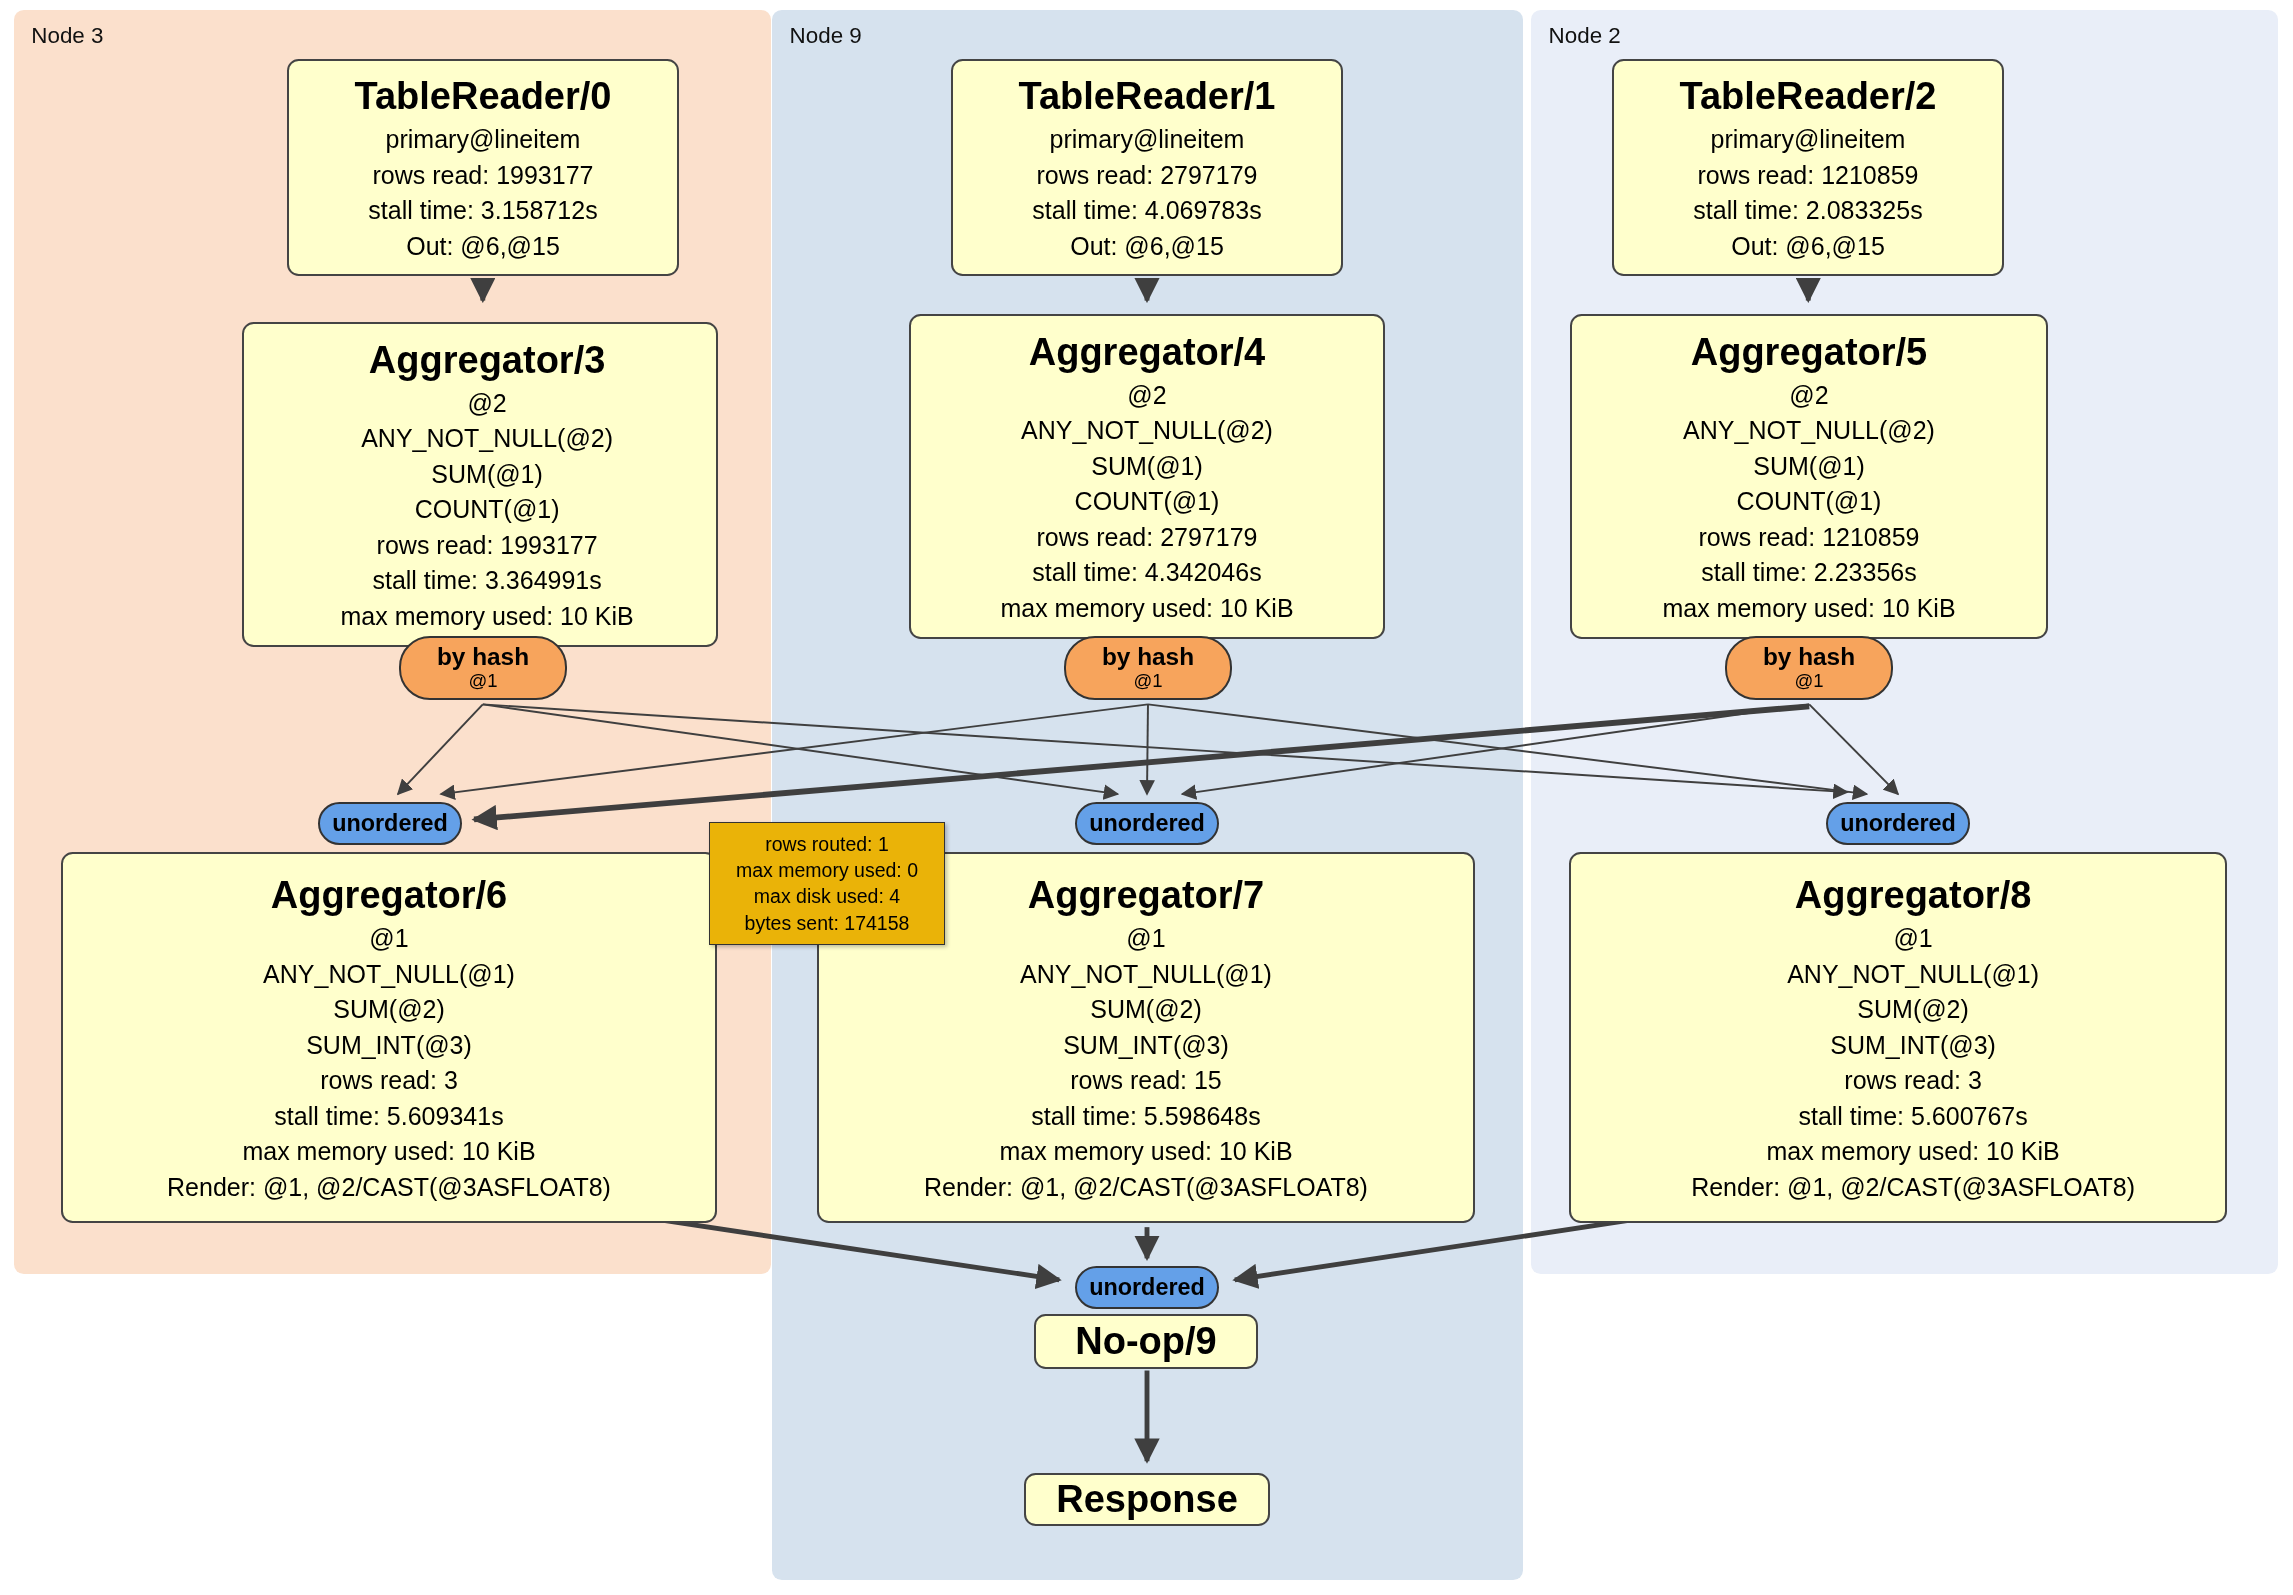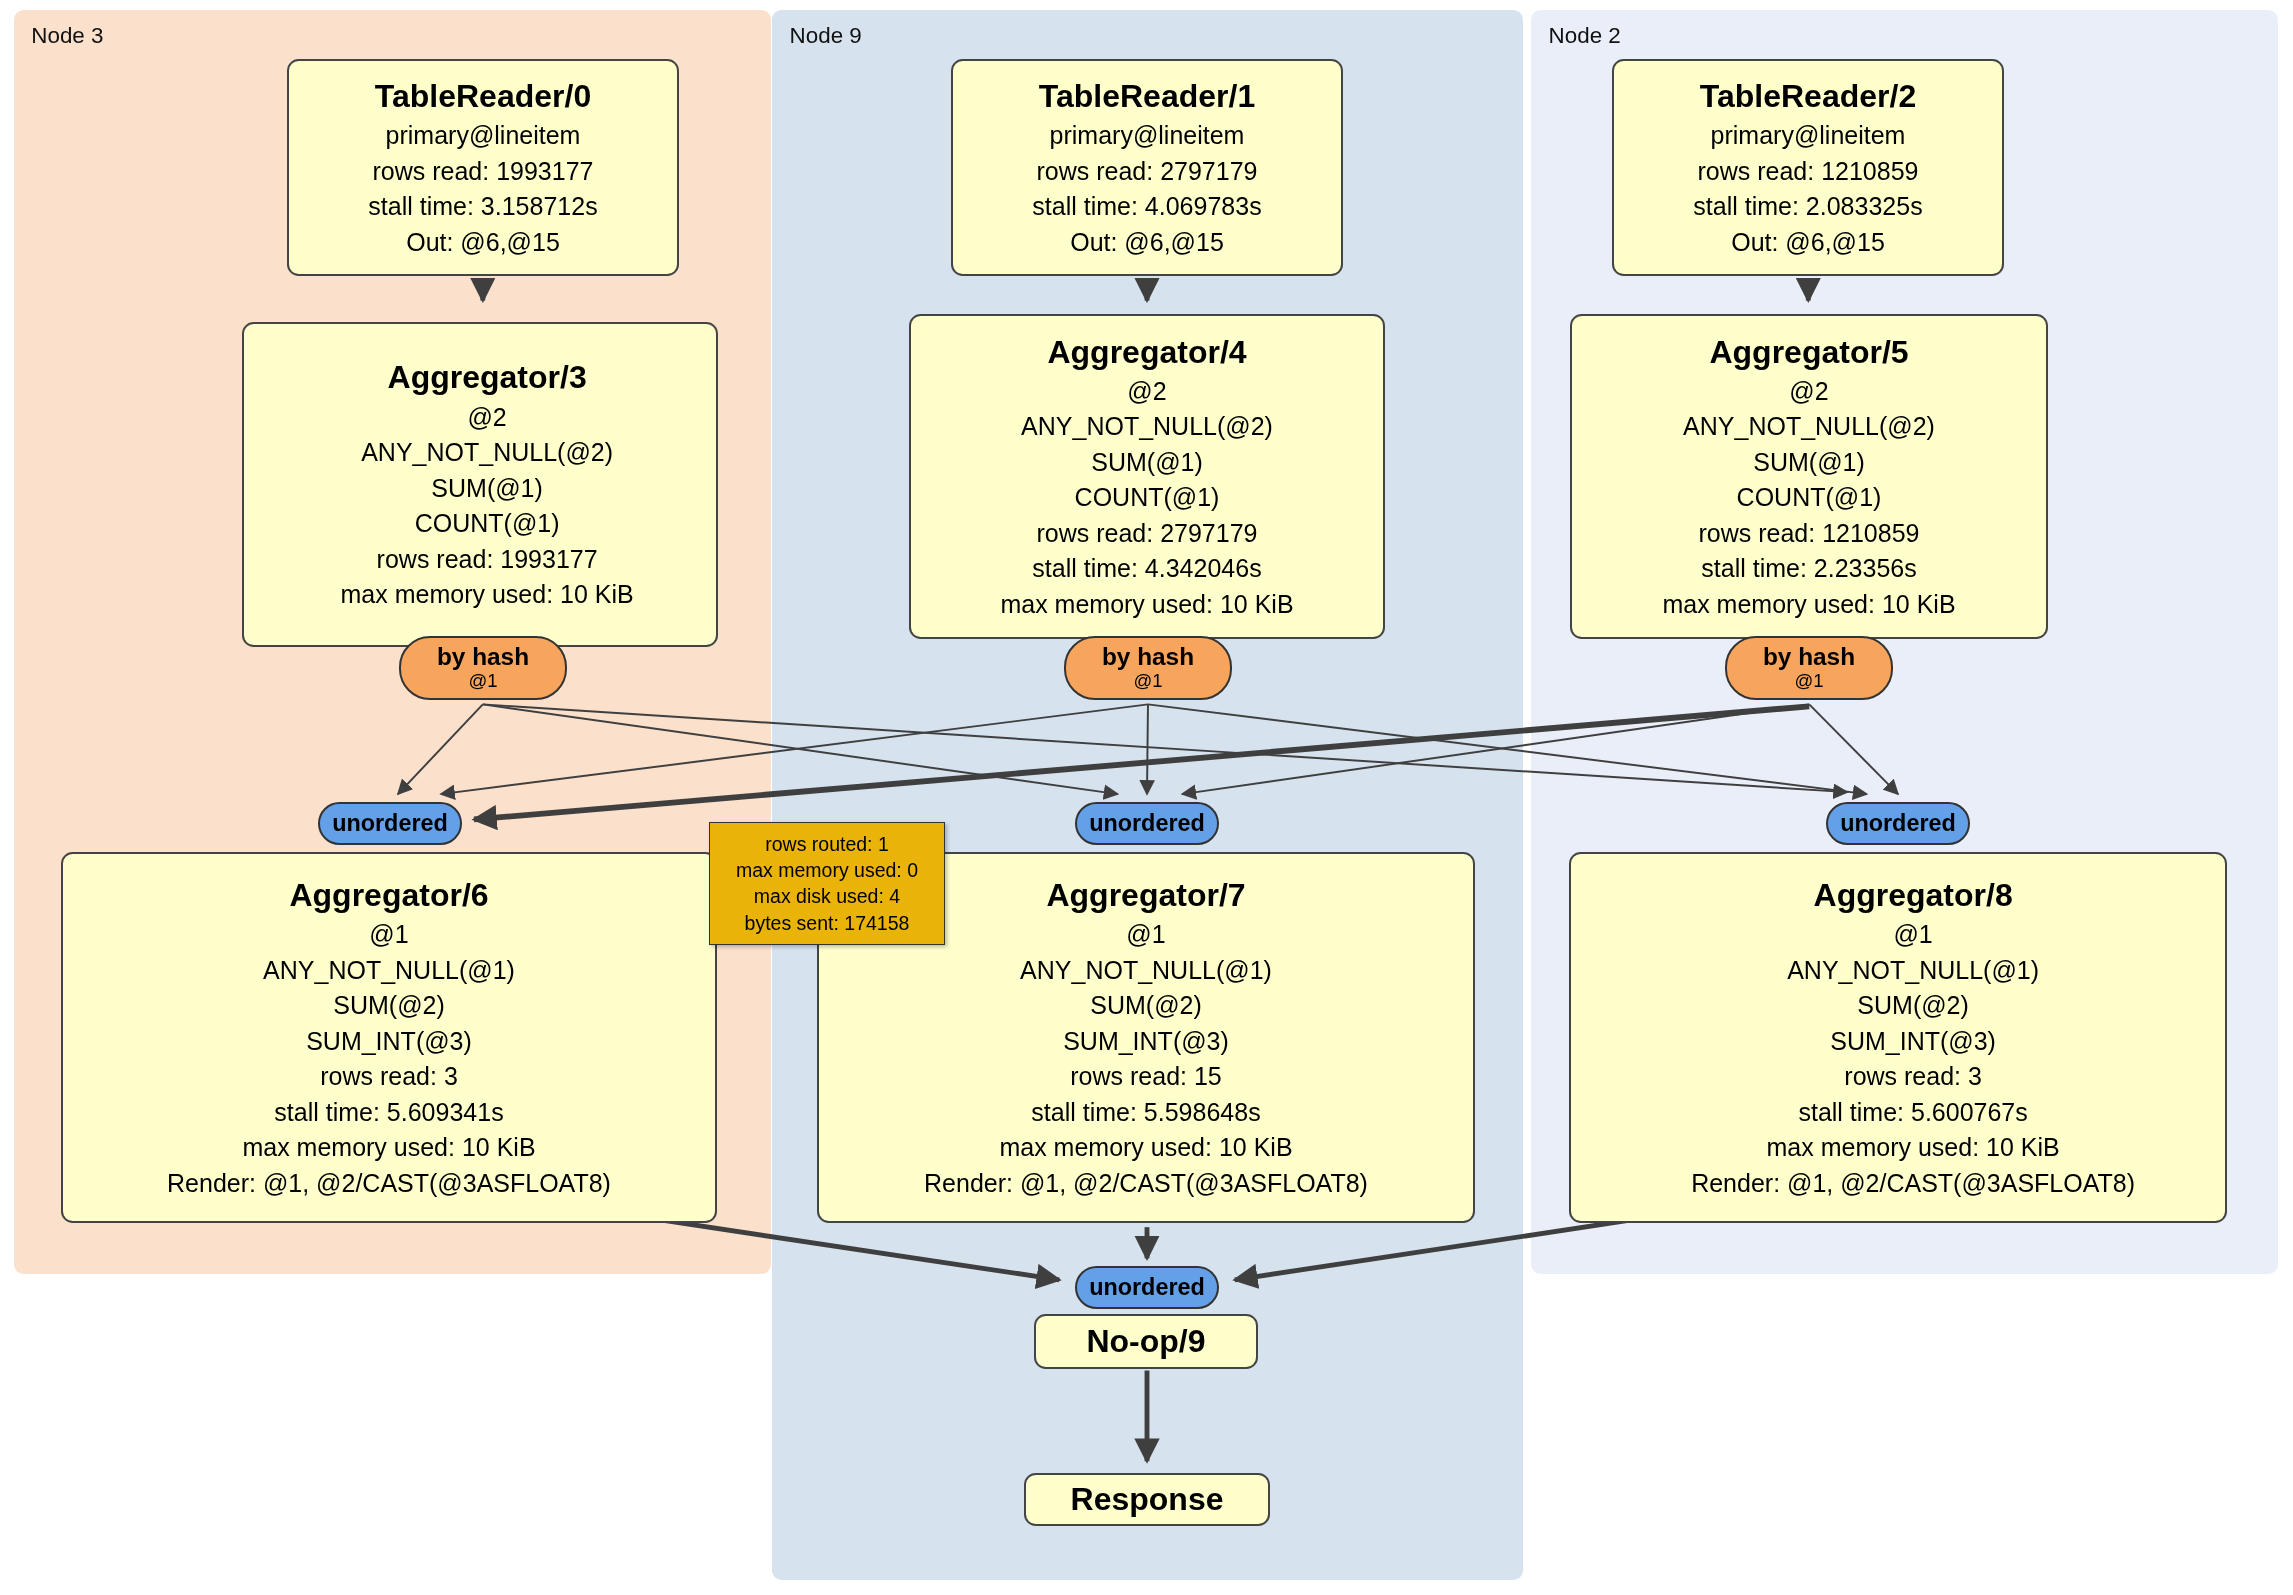--- a/index.html
+++ b/index.html
@@ -11,21 +11,21 @@
   .canvas{position:relative;width:2294px;height:1596px;background:#fff;overflow:hidden;}
   .region{position:absolute;border-radius:9.8px;}
   .region-label{position:absolute;top:13.7px;left:17.6px;font-size:22.4px;color:#111;}
   .edges{position:absolute;left:0;top:0;z-index:2;}
   .box{
     position:absolute;z-index:3;background:var(--box-bg);
     border:2px solid #444;border-radius:11.7px;
     display:flex;flex-direction:column;justify-content:center;
     text-align:center;padding:5.9px 9.8px;
   }
-  .box .title{font-weight:bold;font-size:32px;line-height:1.35;}
+  .box .title{font-weight:bold;font-size:38px;line-height:1.35;}
   .box .line{font-size:25px;line-height:1.42;white-space:nowrap;}
   .pill-router{
     position:absolute;z-index:4;width:168px;background:var(--router-bg);
     border:2px solid #333;border-radius:31px;text-align:center;padding:4.9px 0 6.8px 0;
   }
   .pill-router .b{font-weight:bold;font-size:24.4px;line-height:1.15;}
   .pill-router .s{font-size:18.5px;line-height:1.1;}
   .pill-stream{
     position:absolute;z-index:4;width:144px;height:43px;background:var(--stream-bg);
     border:2px solid #333;border-radius:23.4px;text-align:center;
@@ -92,20 +92,21 @@
     <div class="line">Out: @6,@15</div>
   </div>
 
   <div class="box" style="left:242px;top:322px;width:476px;height:325px;padding-left:24px;">
     <div class="title">Aggregator/3</div>
     <div class="line">@2</div>
     <div class="line">ANY_NOT_NULL(@2)</div>
     <div class="line">SUM(@1)</div>
     <div class="line">COUNT(@1)</div>
     <div class="line">rows read: 1993177</div>
+    <div class="line">stall time: 3.364991s</div>
     <div class="line">max memory used: 10 KiB</div>
   </div>
 
   <div class="pill-router" style="left:399px;top:636px;">
     <div class="b">by hash</div>
     <div class="s">@1</div>
   </div>
 
   <div class="pill-stream" style="left:318px;top:802px;">
     <span>unordered</span>

